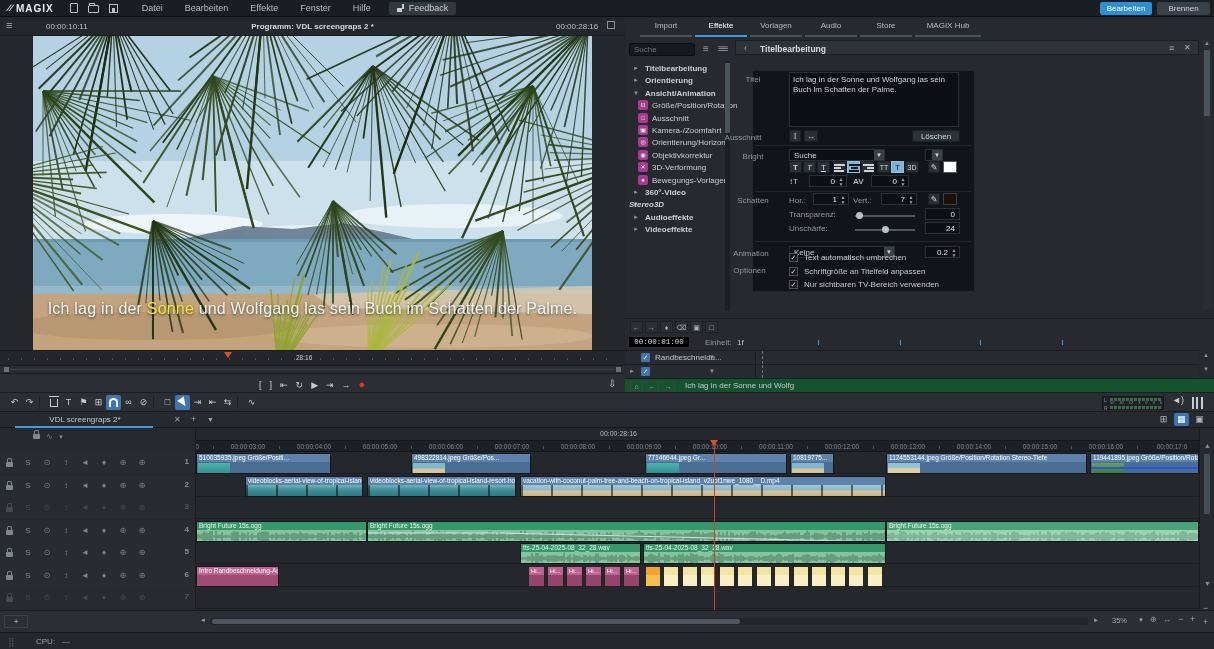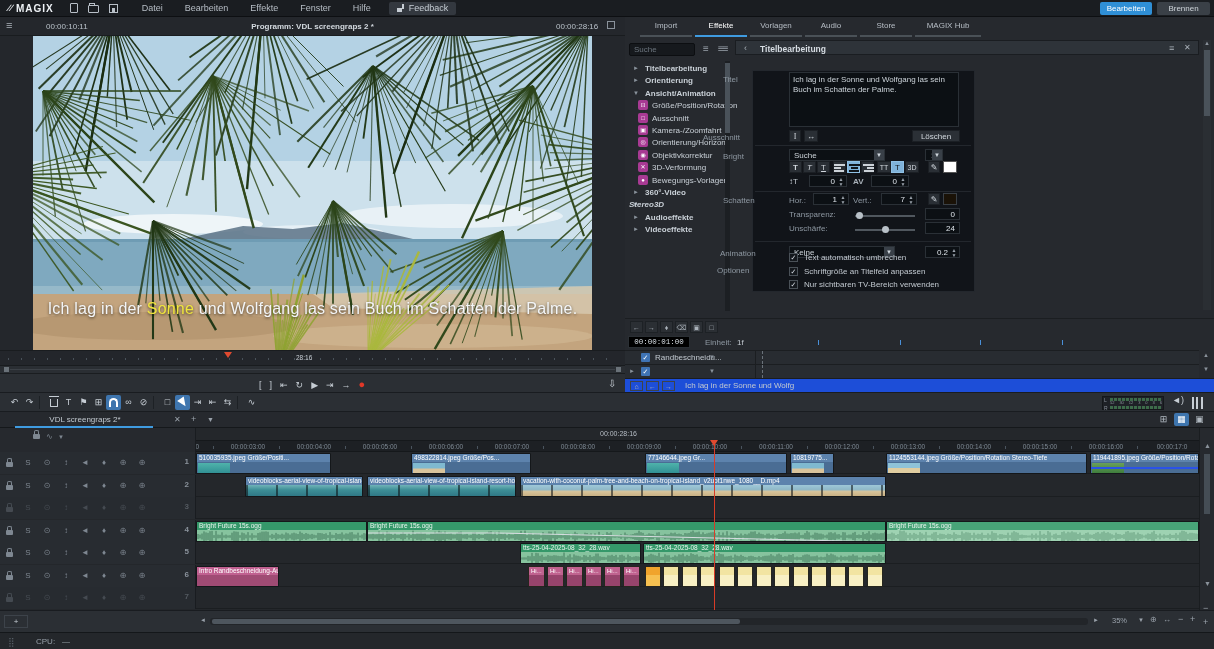--- a/index.html
+++ b/index.html
@@ -33,21 +33,21 @@
   .tr-ic{display:inline-block;font-size:9px;color:#c6cdd4;margin:0 4px;line-height:19px;}
   
   #rp{position:absolute;left:625px;top:17px;width:589px;height:375px;background:#26292e;}
   .ptab{position:absolute;top:4px;height:14px;font-size:8px;color:#b6bdc5;text-align:center;}
   .ptab .ul{position:absolute;left:0;right:0;bottom:-2px;height:2px;background:#4a5157;}
   .ptab.active{color:#fff;}
   .ptab.active .ul{background:#3f9be0;}
   #searchbox{position:absolute;left:4px;top:26px;width:66px;height:13px;background:#16191d;border:1px solid #0c0e11;border-radius:2px;font-size:8px;color:#6c757e;padding:1px 4px;}
   #ed-head{position:absolute;left:110px;top:23px;width:464px;height:15px;background:#2e3339;border:1px solid #1a1d21;}
   #ed-box{position:absolute;left:127px;top:53px;width:223px;height:222px;background:#111419;border:1px solid #23272d;}
-  .ed-lbl{position:absolute;font-size:8px;color:#8e98a2;text-align:left;}
+  .ed-lbl{position:absolute;font-size:8px;color:#8e98a2;text-align:center;}
   .ed-ctl{position:absolute;background:#0c1014;border:1px solid #2a3036;color:#ccd3d9;font-size:8px;}
   .ed-btn{position:absolute;background:#2a2f35;border:1px solid #1b1f24;color:#d2d8de;font-size:8px;text-align:center;}
   .ed-btn.active{background:#7fb2d9;color:#10151a;border-color:#8fc0e4;}
   .sel-caret{position:absolute;right:0;top:0;bottom:0;width:10px;background:#394048;color:#cfd6dd;font-size:6px;text-align:center;line-height:11px;}
   .spin{position:absolute;height:12px;background:#0c1014;border:1px solid #2a3036;}
   .spin .v{position:absolute;right:11px;top:1px;font-size:8px;color:#dde3e9;}
   .spin .ar{position:absolute;right:1px;width:8px;font-size:5px;color:#9aa2ab;line-height:5px;text-align:center;}
   .chk{position:absolute;width:9px;height:9px;background:#14181d;border:1px solid #4a5158;color:#d8dee4;font-size:7px;line-height:8px;text-align:center;}
   .sldr{position:absolute;width:60px;height:2px;background:#50575e;}
   .sldr .th{position:absolute;top:-3px;width:7px;height:7px;border-radius:50%;background:#b9c1c8;}
@@ -647,21 +647,21 @@
         <div style="position: absolute; left: 35px; top: 2px; width: 13px; height: 12px; background: rgb(43, 47, 52); border: 1px solid rgb(29, 33, 37); color: rgb(170, 178, 186); font-size: 7px; text-align: center; line-height: 11px;">♦</div>
         <div style="position: absolute; left: 50px; top: 2px; width: 13px; height: 12px; background: rgb(43, 47, 52); border: 1px solid rgb(29, 33, 37); color: rgb(170, 178, 186); font-size: 7px; text-align: center; line-height: 11px;">⌫</div>
         <div style="position: absolute; left: 65px; top: 2px; width: 13px; height: 12px; background: rgb(43, 47, 52); border: 1px solid rgb(29, 33, 37); color: rgb(170, 178, 186); font-size: 7px; text-align: center; line-height: 11px;">▣</div>
         <div style="position: absolute; left: 80px; top: 2px; width: 13px; height: 12px; background: rgb(43, 47, 52); border: 1px solid rgb(29, 33, 37); color: rgb(170, 178, 186); font-size: 7px; text-align: center; line-height: 11px;">□</div>
       </div>
     <div style="position:absolute;left:3px;top:319px;width:62px;height:12px;background:#000;border:1px solid #2a2f34;color:#d9dfe5;font-size:7.5px;line-height:11px;text-align:center;font-family:'Liberation Mono',monospace;">00:00:01:00</div>
     <span class="ed-lbl" style="left:80px;top:321px;text-align:left;width:32px;">Einheit:</span>
     <span class="ed-lbl" style="left:112px;top:321px;text-align:left;width:18px;color:#c2c9d0;">1f</span>
     <div id="kf-ticks"></div>
     <div id="kf-rows"></div>
-    <div id="kf-objectbar" style="position:absolute;left:0;top:361px;width:589px;height:14px;background:#1d4ed8;border-top:1px solid #1a1d20;">
+    <div id="kf-objectbar" style="position:absolute;left:0;top:361px;width:589px;height:14px;background:#14532d;border-top:1px solid #1a1d20;">
       <span style="position:absolute;left:60px;top:2px;font-size:8px;color:#c2c9d0;">Ich lag in der Sonne und Wolfg</span>
     <div style="position: absolute; left: 5px; top: 2px; width: 13px; height: 10px; border: 1px solid rgb(61, 67, 74); color: rgb(170, 178, 186); font-size: 7px; text-align: center; line-height: 9px;">⌂</div>
         <div style="position: absolute; left: 21px; top: 2px; width: 13px; height: 10px; border: 1px solid rgb(61, 67, 74); color: rgb(170, 178, 186); font-size: 7px; text-align: center; line-height: 9px;">←</div>
         <div style="position: absolute; left: 37px; top: 2px; width: 13px; height: 10px; border: 1px solid rgb(61, 67, 74); color: rgb(170, 178, 186); font-size: 7px; text-align: center; line-height: 9px;">→</div>
       </div>
   <div class="ed-btn" style="position: absolute; left: 164px; top: 144px; width: 13px; height: 12px; line-height: 11px; font-weight: bold;">T</div>
       <div class="ed-btn" style="position: absolute; left: 178px; top: 144px; width: 13px; height: 12px; line-height: 11px; font-style: italic;">T</div>
       <div class="ed-btn" style="position: absolute; left: 192px; top: 144px; width: 13px; height: 12px; line-height: 11px; text-decoration: underline;">T</div>
       <div class="ed-btn" style="position: absolute; left: 208px; top: 144px; width: 13px; height: 12px; line-height: 11px;">
         <div class="al al-l"></div>

